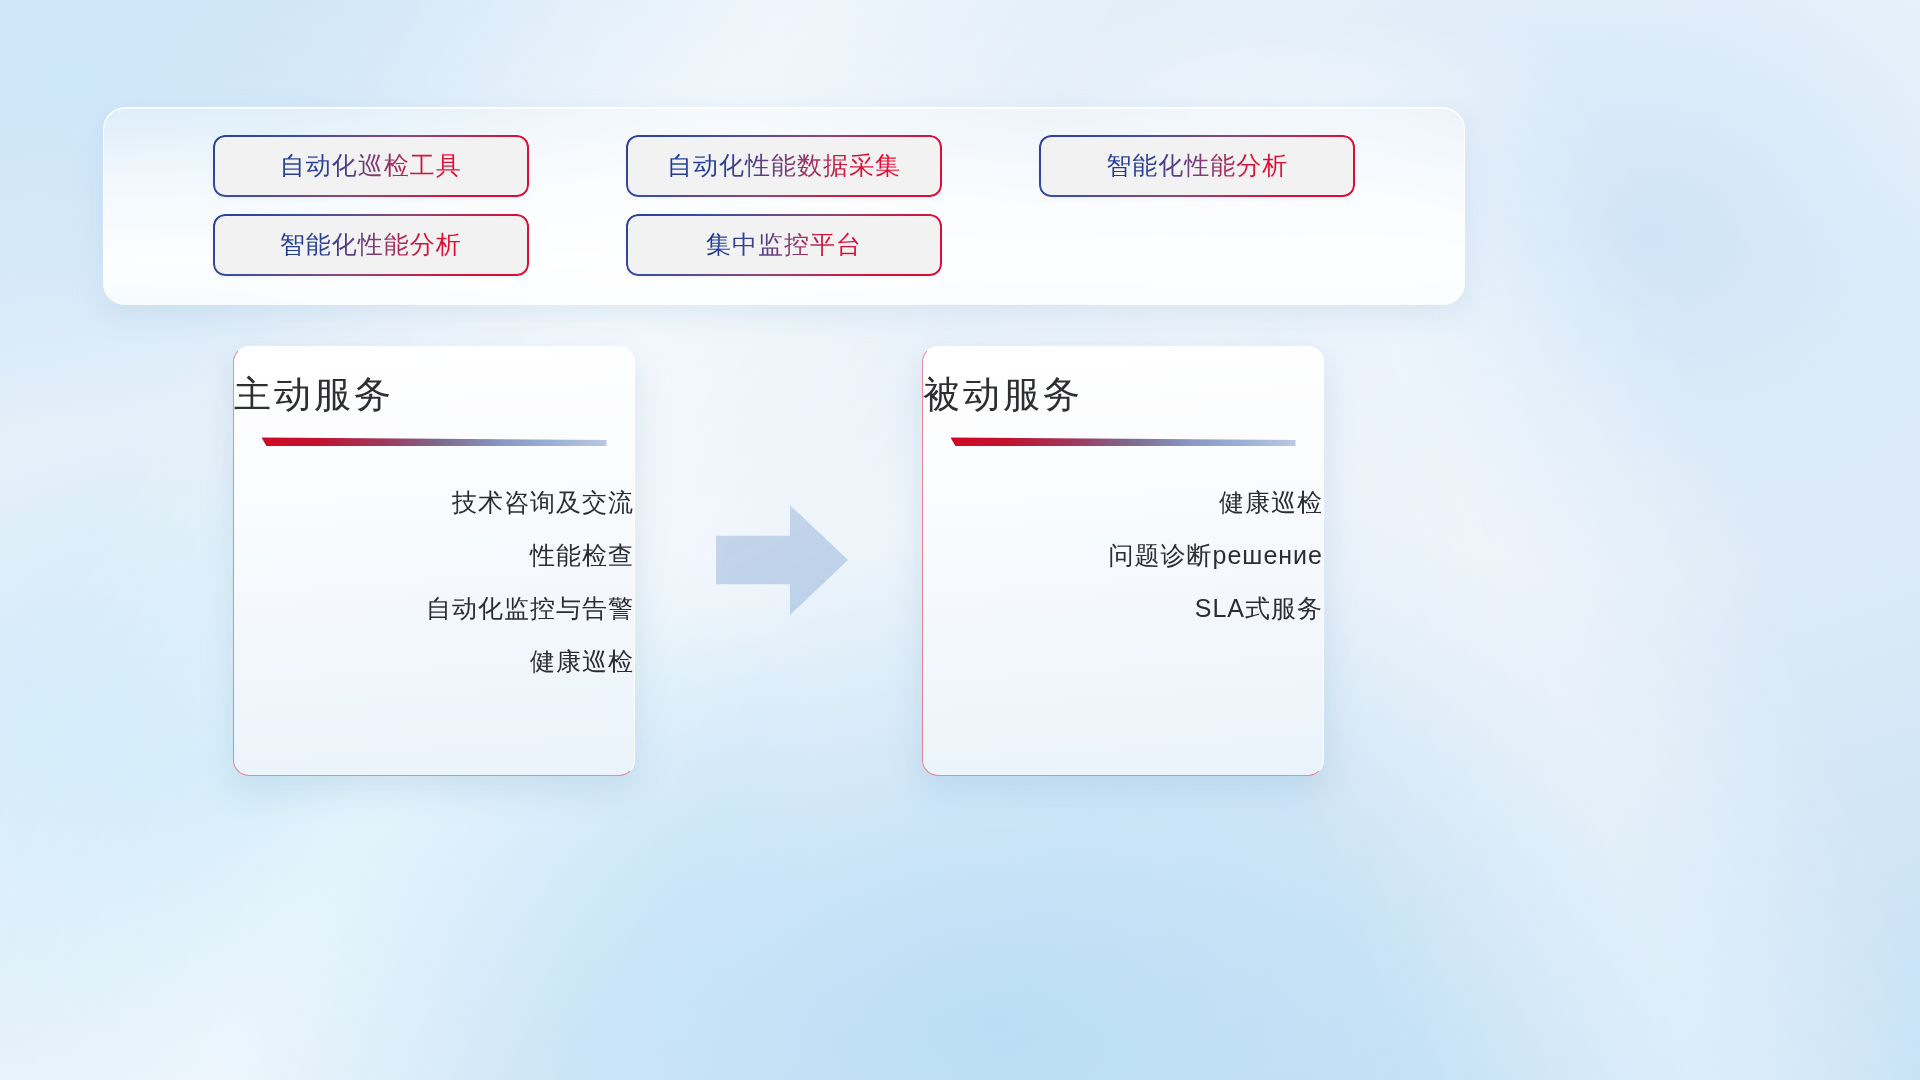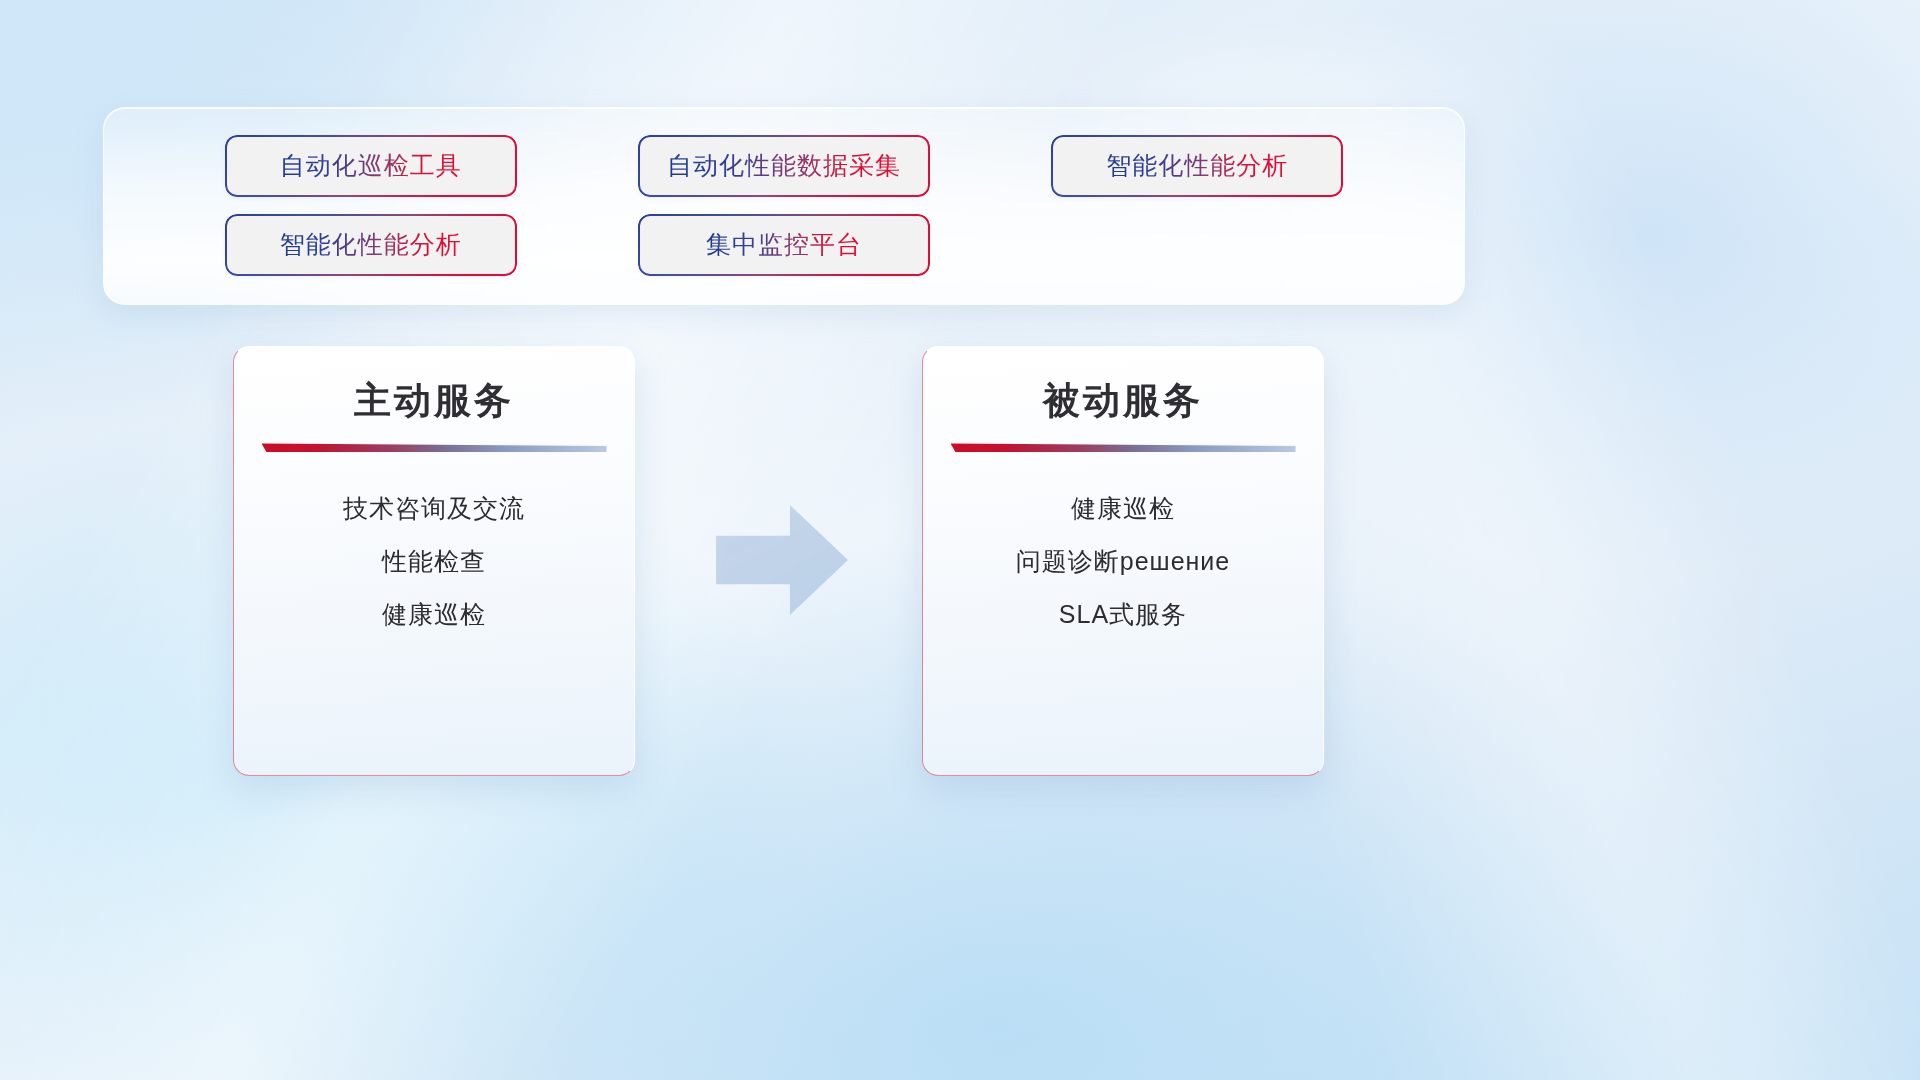--- a/index.html
+++ b/index.html
@@ -36,21 +36,21 @@
     border:1px solid rgba(255,255,255,0.75);
     box-shadow:0 10px 30px rgba(120,160,200,0.16), inset 0 1px 0 rgba(255,255,255,0.9);
     backdrop-filter:blur(3px);
     display:grid;
     grid-template-columns:repeat(3,1fr);
     grid-template-rows:repeat(2,1fr);
     align-items:center; justify-items:center;
     padding:18px 60px 20px;
   }
   .pill {
-    position:relative; width:288px; height:58px;
+    position:relative; width:312px; height:58px;
     display:flex; align-items:center; justify-content:center;
     border-radius:10px;
     background:#f2f2f3;
     box-shadow:0 2px 5px rgba(120,150,190,0.18);
   }
   .pill::before {
     content:""; position:absolute; inset:-2px; border-radius:12px; padding:2px;
     background:linear-gradient(135deg,#2b3f96 0%,#3a4fa0 22%,#8a4a76 52%,#d6123a 80%,#e00b33 100%);
     -webkit-mask:linear-gradient(#000 0 0) content-box, linear-gradient(#000 0 0);
     -webkit-mask-composite:xor; mask-composite:exclude;
@@ -72,31 +72,31 @@
     border:1px solid rgba(255,255,255,0.9);
     border-left:1.5px solid rgba(214,40,70,0.55);
     border-bottom:1.5px solid rgba(214,40,70,0.55);
     box-shadow:0 14px 34px rgba(110,150,195,0.20), inset 0 1px 0 rgba(255,255,255,0.95);
     padding:26px 0 0;
   }
   #card-active   { left:233px; }
   #card-passive  { left:922px; }
 
   .card-title {
-    text-align:center; font-size:37px; font-weight:700; color:#2f2f33;
-    letter-spacing:3px; line-height:1.2;margin-top:6px;
+    text-align:left; font-size:37px; font-weight:400; color:#2f2f33;
+    letter-spacing:3px; line-height:1.2;
   }
   .card-divider {
     width:345px; height:9px; margin:20px auto 0;
     background:linear-gradient(90deg,#cf0a26 0%,#c21230 16%,#9a3f63 38%,#7c6b90 52%,#8899c4 70%,#9fb3d6 86%,#b9c9e2 100%);
     clip-path:polygon(0 0, 100% 28%, 100% 100%, 1.5% 100%);
   }
   .card-list { margin-top:30px; display:flex; flex-direction:column; }
   .card-list-item {
-    text-align:center; font-size:25px; color:#2d2d31; letter-spacing:1px;
+    text-align:right; font-size:25px; color:#2d2d31; letter-spacing:1px;
     line-height:1.0; padding:14px 0;
   }
 
   
   .arrow {
     position:absolute; left:716px; top:505px; width:132px; height:110px;
     background:linear-gradient(150deg, rgba(196,212,232,0.88) 0%, rgba(186,206,230,0.80) 45%, rgba(176,202,229,0.72) 100%);
     clip-path:polygon(0 28%, 56% 28%, 56% 0, 100% 50%, 56% 100%, 56% 72%, 0 72%);
     filter:drop-shadow(0 3px 5px rgba(130,160,195,0.25));
   }
@@ -124,20 +124,21 @@
     <span class="pill-text">集中监控平台</span>
   </div>
 </div>
 
 <div class="card" id="card-active">
   <div class="card-title">主动服务</div>
   <div class="card-divider"></div>
   <div class="card-list">
     <div class="card-list-item">技术咨询及交流</div>
     <div class="card-list-item">性能检查</div>
+    <div class="card-list-item">自动化监控与告警</div>
     <div class="card-list-item">健康巡检</div>
   </div>
 </div>
 
 <div class="arrow"></div>
 
 <div class="card" id="card-passive">
   <div class="card-title">被动服务</div>
   <div class="card-divider"></div>
   <div class="card-list">

